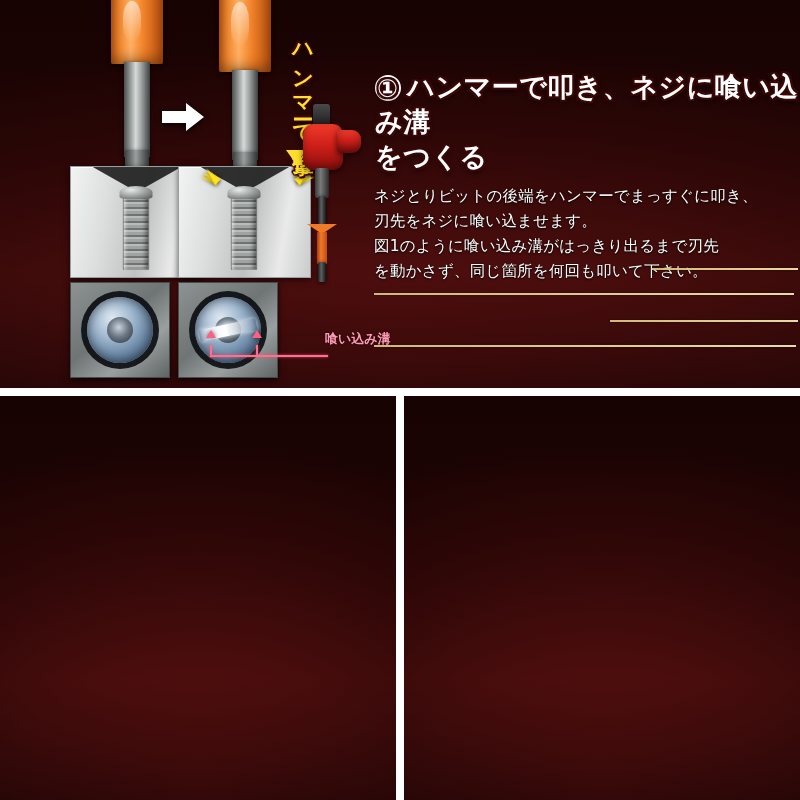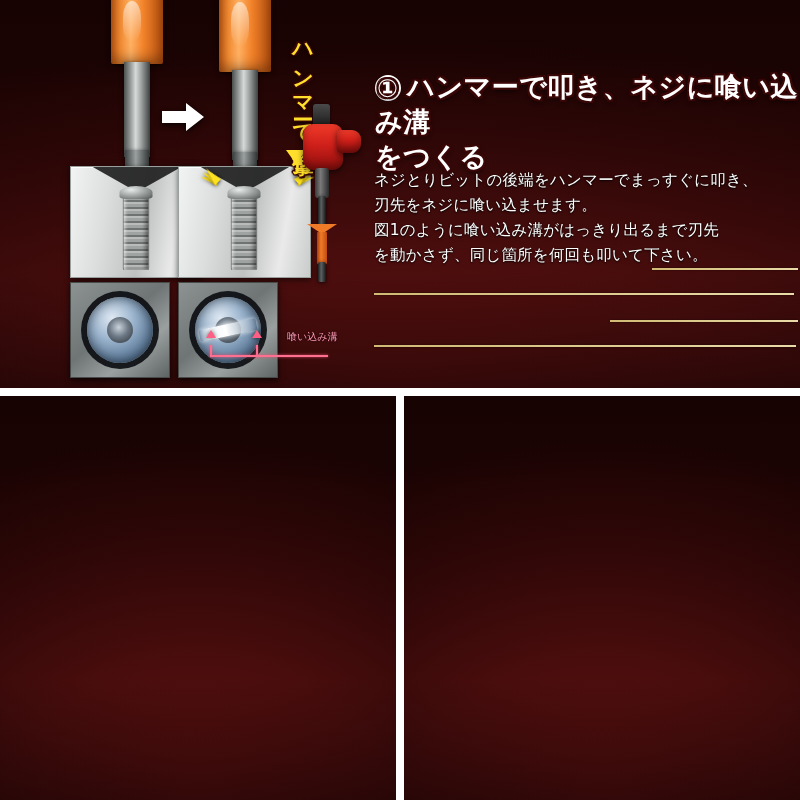--- a/index.html
+++ b/index.html
@@ -62,21 +62,21 @@
   
   .body-copy {
     position:absolute;
     color:#ffffff;
     font-size:15.5px;
     line-height:1.62;
     white-space:pre-line;
     text-shadow: 0 1px 2px rgba(0,0,0,.9), 0 0 1px rgba(0,0,0,.9);
     letter-spacing:.2px;
   }
-  #p1a { left:374px; top:168px; width:424px; }
+  #p1a { left:374px; top:184px; width:424px; }
   #p1b { left:374px; top:298px; width:424px; }
 
   .u-line {
     position:absolute;
     height:2px;
     background:linear-gradient(90deg,#d8c47a,#f3e6b0);
     opacity:.95;
     box-shadow:0 0 2px rgba(0,0,0,.6);
   }
 
@@ -190,24 +190,25 @@
   .photo .chew {
     position:absolute; left:50%; top:50%; transform:translate(-50%,-50%) rotate(-12deg);
     background:linear-gradient(90deg,rgba(255,255,255,0) 0%,#eef3f7 18%,#ffffff 46%,#d6dee6 62%,rgba(255,255,255,0) 100%);
     border-radius:2px;
     box-shadow:0 0 4px rgba(255,255,255,.7);
   }
 
   .pink-label {
     position:absolute;
     color:#ff9bb5;
-    font-size:10px; font-weight:normal;
+    font-size:13px; font-weight:bold;
     letter-spacing:0;
     text-shadow:0 0 2px rgba(0,0,0,.9), 1px 1px 0 #4b0d18;
     white-space:nowrap;
+    margin-left:38px;
   }
   .pink-line { position:absolute; background:#ff6f90; box-shadow:0 0 3px rgba(255,80,120,.8); }
   .pink-arrow {
     position:absolute; width:0;height:0;
     border-left:5px solid transparent; border-right:5px solid transparent;
     border-bottom:8px solid #ff5f84;
     filter:drop-shadow(0 0 2px rgba(0,0,0,.6));
   }
 
   

